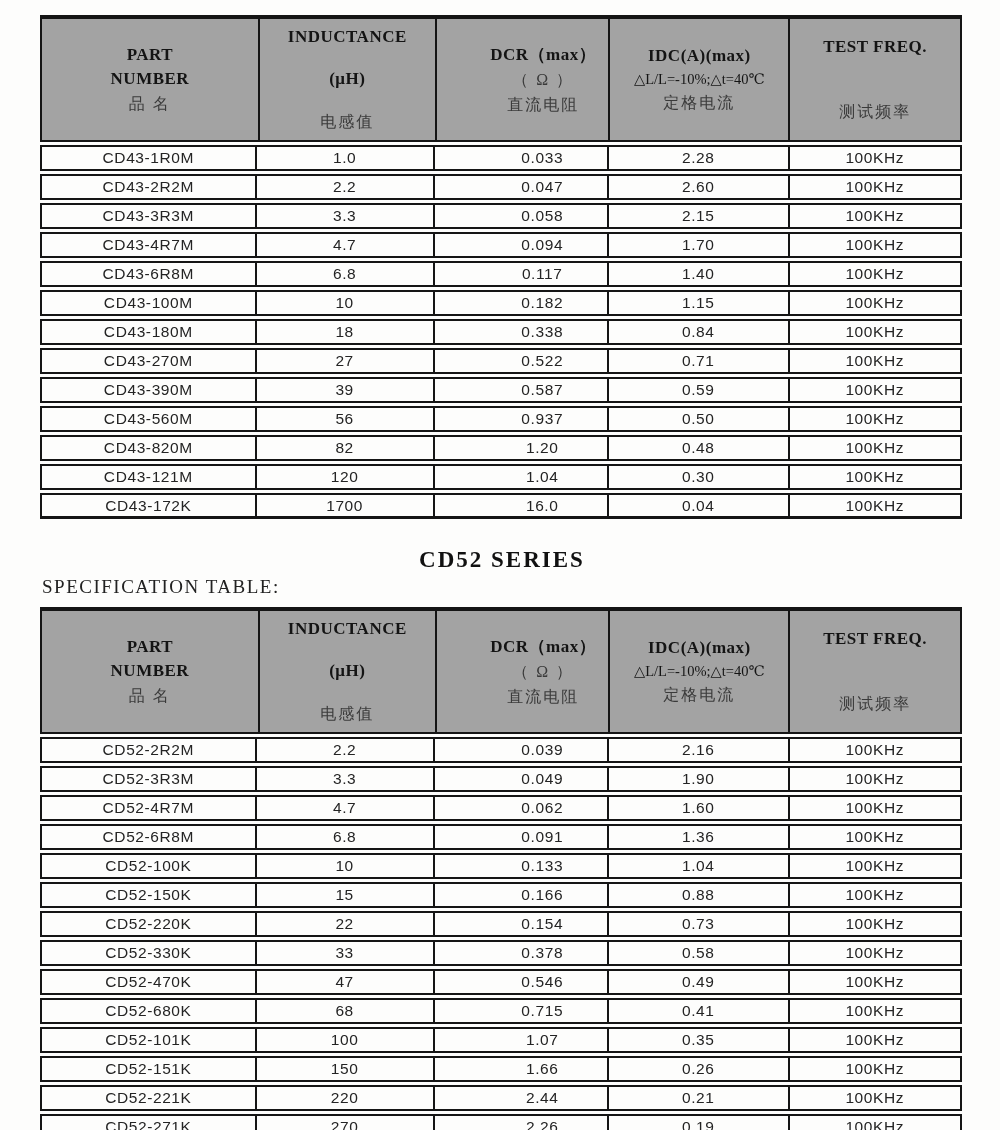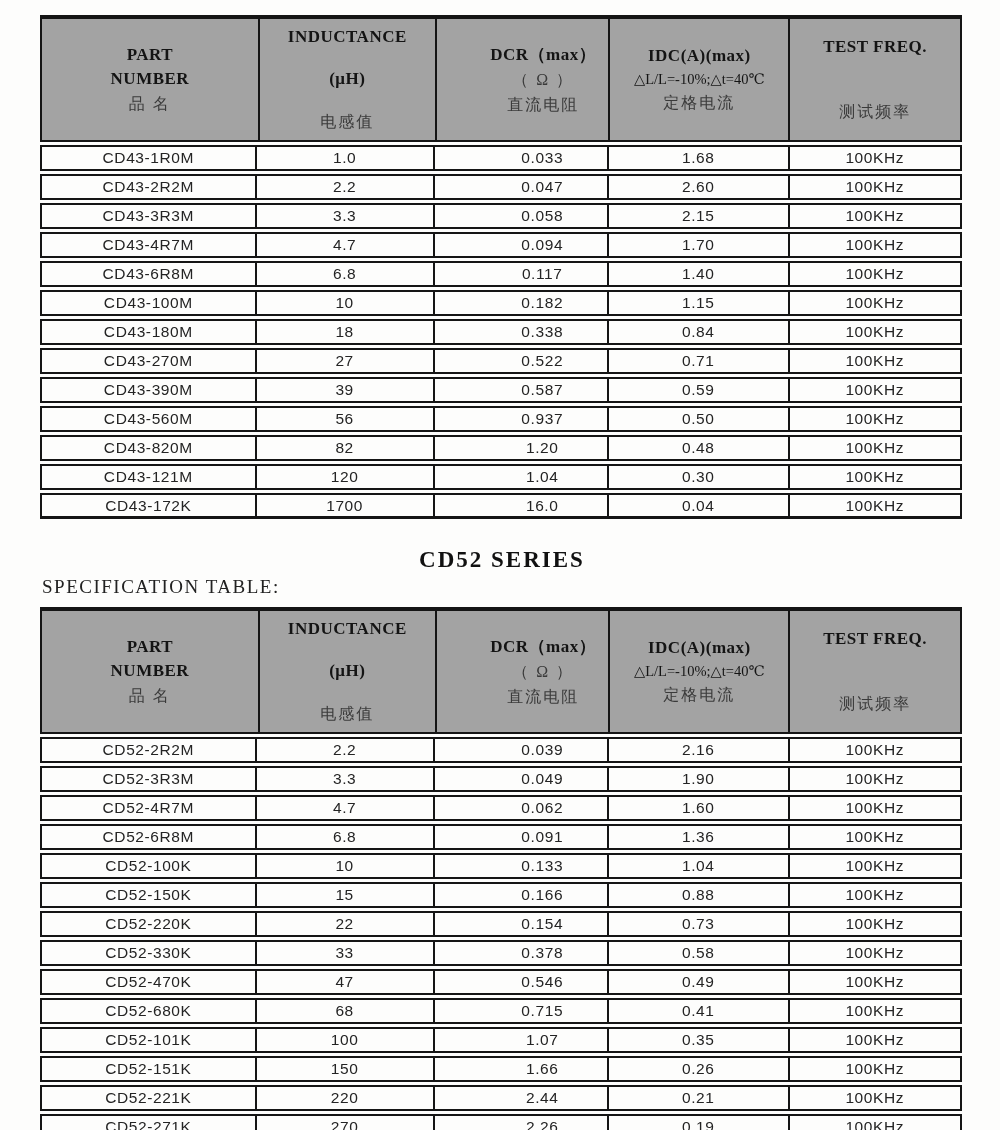--- a/index.html
+++ b/index.html
@@ -137,21 +137,21 @@
       <div class="hcell c4">
         <div class="hl-en">TEST FREQ.</div>
         <div class="hl-cn">测试频率</div>
       </div>
     </div>
   <div class="tbody">
       <div class="trow">
         <div class="tcell c0">CD43-1R0M</div>
         <div class="tcell c1">1.0</div>
         <div class="tcell c2">0.033</div>
-        <div class="tcell c3">1.68</div>
+        <div class="tcell c3">2.28</div>
         <div class="tcell c4">100KHz</div>
       </div>
       <div class="trow">
         <div class="tcell c0">CD43-2R2M</div>
         <div class="tcell c1">2.2</div>
         <div class="tcell c2">0.047</div>
         <div class="tcell c3">2.60</div>
         <div class="tcell c4">100KHz</div>
       </div>
       <div class="trow">

